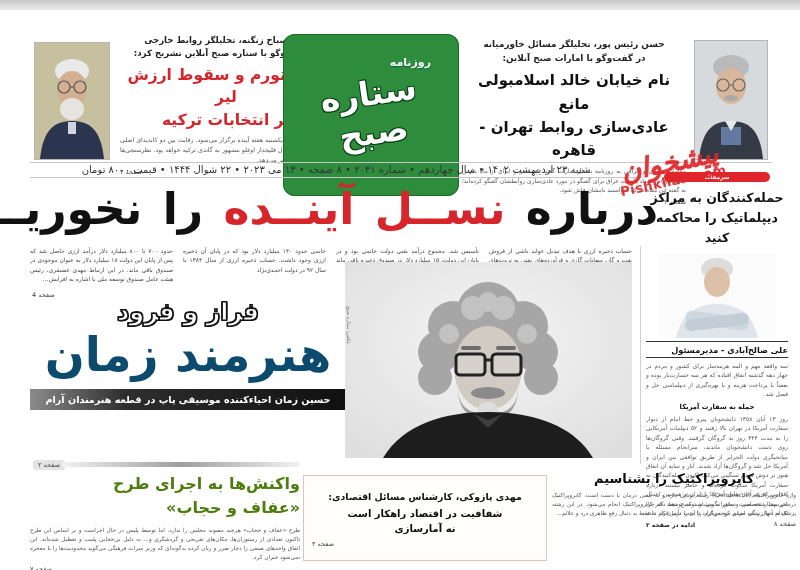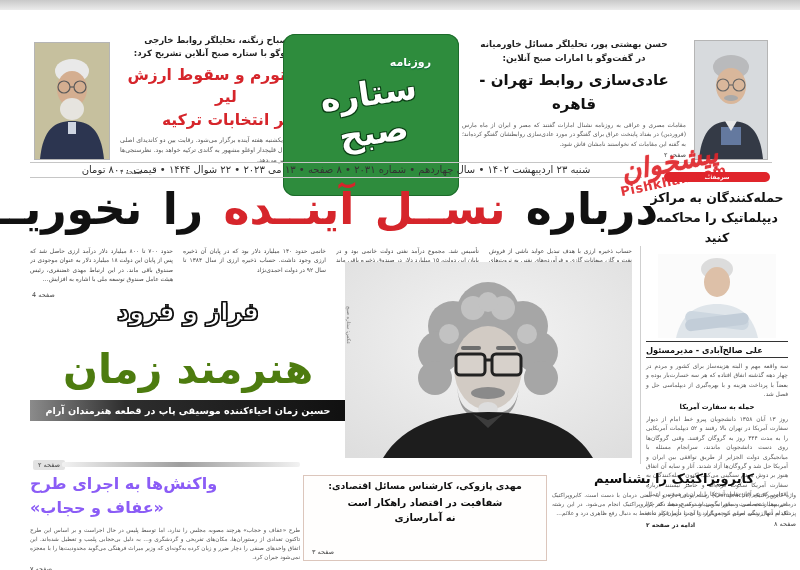--- a/index.html
+++ b/index.html
@@ -41,50 +41,50 @@
   #lead-head .red{color:#d6252b;}
   
   #watermark{left:596px;top:146px;width:158px;height:84px;transform:rotate(-12deg);color:#e0252b;z-index:60;text-align:center;opacity:.92;pointer-events:auto;}
   #watermark .wm-script{font-size:27px;font-weight:900;font-style:italic;text-shadow:0 0 1px #e0252b;}
   #watermark .wm-url{font-size:13px;font-weight:800;letter-spacing:.5px;direction:ltr;margin-top:-4px;}
   
   #editorial{left:646px;top:172px;width:142px;height:334px;}
   #editorial .badge{width:106px;height:10px;margin:0 auto;background:#e0252b;border-radius:5px;color:#fff;font-size:5.8px;line-height:10px;text-align:center;font-weight:bold;}
   #editorial .ed-head{font-size:12.5px;font-weight:800;color:#111;text-align:center;line-height:1.6;margin-top:6px;}
   #editorial .ed-photo{width:118px;height:84px;margin:6px auto 0;display:block;background:#fcfcfc;}
-  #editorial .byline{border-top:1px solid #333;border-bottom:1px solid #333;font-size:8.2px;font-weight:800;text-align:left;padding:2.5px 0;margin-top:3px;color:#111;}
+  #editorial .byline{border-top:1px solid #333;border-bottom:1px solid #333;font-size:8.2px;font-weight:800;text-align:right;padding:2.5px 0;margin-top:3px;color:#111;}
   #editorial .tiny{font-size:5.9px;margin-top:4px;}
   #editorial .subhead{font-size:6.8px;font-weight:800;text-align:center;margin-top:3px;color:#111;}
   #editorial .p2{max-height:104px;overflow:hidden;}
   #editorial .more{font-size:6px;font-weight:800;text-align:left;color:#222;margin-top:2px;}
   #divider-v{left:640px;top:246px;width:1px;height:218px;background:#cfcfcf;}
   
   #lead-cols{left:30px;top:247px;width:602px;height:48px;display:flex;gap:10px;}
   #lead-cols .col{flex:1;font-size:5.9px;color:#444;text-align:justify;line-height:1.6;overflow:hidden;}
   #page6{left:32px;top:291px;}
   
   #zaman{left:345px;top:262px;width:287px;height:196px;z-index:10;}
   #zaman svg{display:block;}
   #zaman .vcap{position:absolute;left:1px;top:44px;writing-mode:vertical-rl;font-size:5px;color:#777;letter-spacing:1px;}
   
   #feature{left:30px;top:298px;width:316px;height:166px;text-align:center;}
   #feature .over{margin-top:0;font-size:24px;font-weight:900;color:#fff;-webkit-text-stroke:1.2px #101010;text-shadow:1px 1px 0 #101010,-1px -1px 0 #101010,1px -1px 0 #101010,-1px 1px 0 #101010;letter-spacing:2px;}
-  #feature .head{font-size:41px;font-weight:900;color:#4d7c0f;line-height:1.15;margin-top:20px;white-space:nowrap;letter-spacing:-1px;}
+  #feature .head{font-size:47px;font-weight:900;color:#0c4a6e;line-height:1.15;margin-top:2px;white-space:nowrap;letter-spacing:-1px;}
   #feature .strip{margin-top:7px;height:21px;background:linear-gradient(90deg,#8b8b8b 0%,#2e2e2e 30%,#101010 100%);color:#fff;font-size:9.6px;font-weight:700;line-height:21px;text-align:center;}
   #fpage{left:33px;top:460px;background:#e3e3e3;padding:1px 5px;border-radius:2px;}
   #hijab-rule{left:62px;top:462px;width:238px;height:5px;background:linear-gradient(90deg,#f2f2f2,#9e9e9e,#f2f2f2);border-radius:2px;}
   
   #hijab{left:30px;top:472px;width:270px;height:94px;}
-  #hijab .h{font-size:16px;font-weight:800;color:#8b5cf6;text-align:left;line-height:1.5;}
+  #hijab .h{font-size:16px;font-weight:800;color:#4d7c0f;text-align:right;line-height:1.5;}
   #hijab .tiny{font-size:5.7px;margin-top:6px;}
   #hijab .pageref{text-align:left;margin-top:2px;}
   #econbox{left:303px;top:475px;width:242px;height:84px;border:1px solid #dcc6bc;background:#fffefd;}
-  #econbox .kick{font-size:9.4px;font-weight:800;text-align:center;margin-top:4px;color:#111;}
+  #econbox .kick{font-size:9.4px;font-weight:800;text-align:center;margin-top:15px;color:#111;}
   #econbox .h{font-size:10px;font-weight:800;text-align:center;line-height:1.5;margin-top:4px;color:#0d0d0d;}
-  #econbox .pageref{position:absolute;left:8px;bottom:4px;}
+  #econbox .pageref{position:absolute;left:8px;bottom:12px;}
   #chiro{left:552px;top:471px;width:244px;height:96px;}
   #chiro .h{font-size:13px;font-weight:900;text-align:center;color:#0d0d0d;}
   #chiro .by{font-size:9px;font-weight:800;text-align:center;margin-top:4px;color:#111;}
   #chiro .tiny{font-size:5.7px;margin-top:5px;}
   #chiro .pageref{text-align:right;margin-top:2px;}
   .ltr{direction:ltr;unicode-bidi:embed;}
 </style>
 </head>
 <body>
 
@@ -135,23 +135,24 @@
         <circle cx="28" cy="44" r="6" fill="none" stroke="#666" stroke-width="1.1"></circle>
         <circle cx="44" cy="44" r="6" fill="none" stroke="#666" stroke-width="1.1"></circle>
         <line x1="34" y1="44" x2="38" y2="44" stroke="#666" stroke-width="1.1"></line>
         <ellipse cx="36" cy="57" rx="7" ry="3" fill="#a9a9a9"></ellipse>
         <path d="M4,118 C7,88 19,80 36,80 C53,80 65,88 68,118 Z" fill="#343a46"></path>
         <rect x="26" y="86" width="20" height="18" fill="#64799f"></rect>
         <path d="M30,80 L36,90 L42,80 Z" fill="#e8e8e8"></path>
       </svg>
     </div>
     <div class="txt">
-      <div class="kicker">حسن بهشتی پور، تحلیلگر مسائل خاورمیانه</div>
+      <div class="kicker">حسن رئیس پور، تحلیلگر مسائل خاورمیانه</div>
       <div class="kicker">در گفت‌وگو با امارات صبح آنلاین:</div>
       <div class="headline">
+        <div>نام خیابان خالد اسلامبولی مانع</div>
         <div>عادی‌سازی روابط تهران - قاهره</div>
       </div>
       <div class="tiny">مقامات مصری و عراقی به روزنامه نشنال امارات گفتند که مصر و ایران از ماه مارس (فروردین) در بغداد پایتخت عراق برای گفتگو در مورد عادی‌سازی روابطشان گفتگو کرده‌اند؛ به گفته این مقامات که نخواستند نامشان فاش شود.</div>
       <div class="pageref">صفحه ۲</div>
     </div>
   </div>
 
   <div class="abs" id="lead-head">
     <span>درباره</span>
     <span class="red">نســل آینــده</span>

